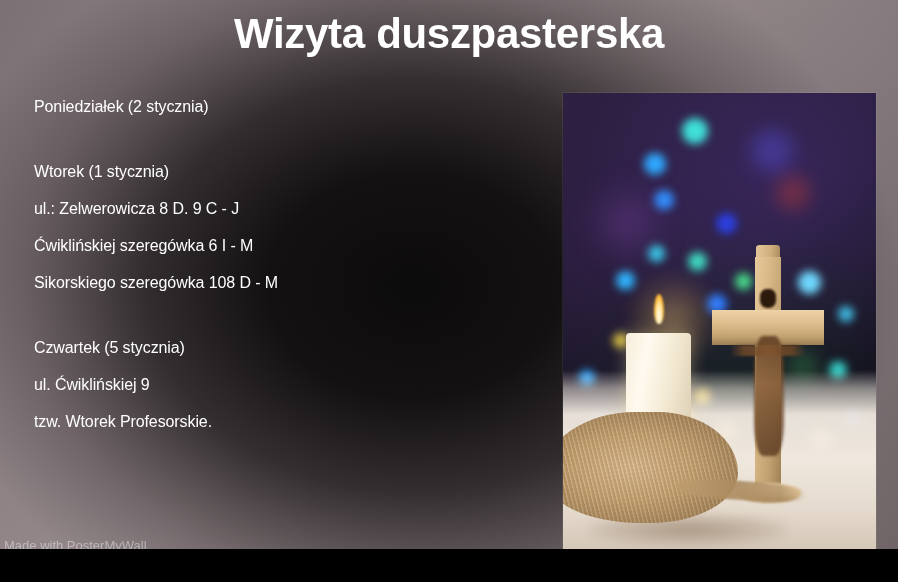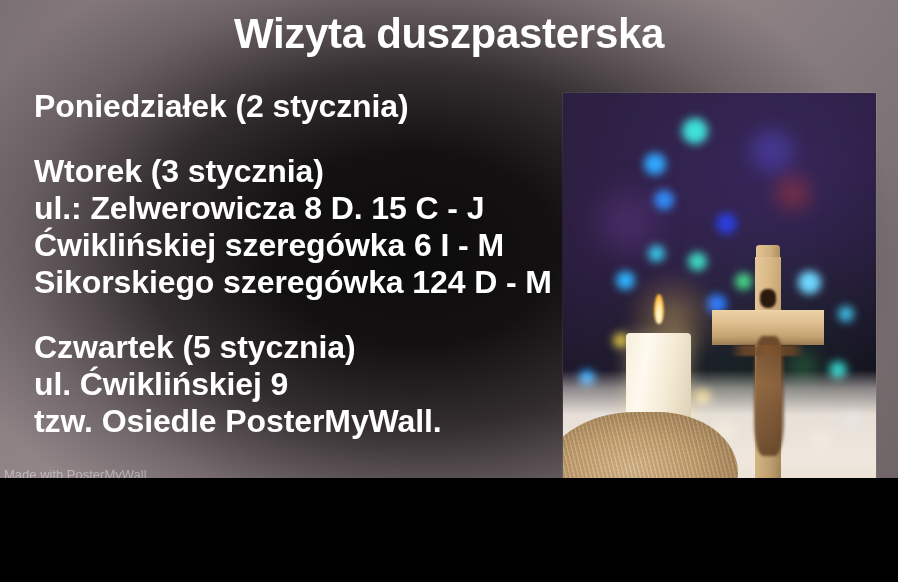--- a/index.html
+++ b/index.html
@@ -3,21 +3,21 @@
 <meta charset="utf-8">
 <style>
   html, body {
     margin: 0;
     padding: 0;
     background: #000;
   }
   #slide {
     position: relative;
     width: 898px;
-    height: 478px;
+    height: 549px;
     overflow: hidden;
     font-family: "Liberation Sans", sans-serif;
     
     background:
       radial-gradient(ellipse 62% 78% at 46% 52%,
         rgba(8,7,8,0.97) 0%,
         rgba(12,10,11,0.95) 26%,
         rgba(26,22,24,0.80) 48%,
         rgba(60,52,55,0.42) 70%,
         rgba(110,98,102,0.06) 88%,
@@ -46,22 +46,22 @@
     white-space: nowrap;
   }
 
   
   .body-text {
     position: absolute;
     left: 34px;
     top: 88px;
     width: 520px;
     color: #ffffff;
-    font-size: 32px;
-    font-weight: bold;
+    font-size: 16px;
+    font-weight: normal;
     line-height: 37px;
     letter-spacing: -0.1px;
   }
   .schedule-block {
     margin: 0 0 28px 0;
   }
   .schedule-block:last-of-type {
     margin-bottom: 0;
   }
   .sched-line {
@@ -290,31 +290,31 @@
 
   <div class="title">Wizyta duszpasterska</div>
 
   <div class="body-text">
 
     <div class="schedule-block">
       <div class="sched-line">Poniedziałek (2 stycznia)</div>
     </div>
 
     <div class="schedule-block">
-      <div class="sched-line">Wtorek (3 stycznia)</div>
-      <div class="sched-line">ul.: Zelwerowicza 8 D. 15 C - J</div>
+      <div class="sched-line">Wtorek (1 stycznia)</div>
+      <div class="sched-line">ul.: Zelwerowicza 8 D. 9 C - J</div>
       <div class="sched-line">Ćwiklińskiej szeregówka 6 I - M</div>
-      <div class="sched-line">Sikorskiego szeregówka 124 D - M</div>
+      <div class="sched-line">Sikorskiego szeregówka 108 D - M</div>
     </div>
 
 
     <div class="schedule-block">
       <div class="sched-line">Czwartek (5 stycznia)</div>
       <div class="sched-line">ul. Ćwiklińskiej 9</div>
-      <div class="sched-line">tzw. Osiedle PosterMyWall.</div>
+      <div class="sched-line">tzw. Wtorek Profesorskie.</div>
     </div>
 
   </div>
 
   <div class="credit">Made with PosterMyWall</div>
 
   <div class="photo-frame">
     <div class="photo-inner">
 
       <span class="bokeh" style="left:38%;top:5.5%;width:26px;height:26px;background:#3fe0d8;"></span>

